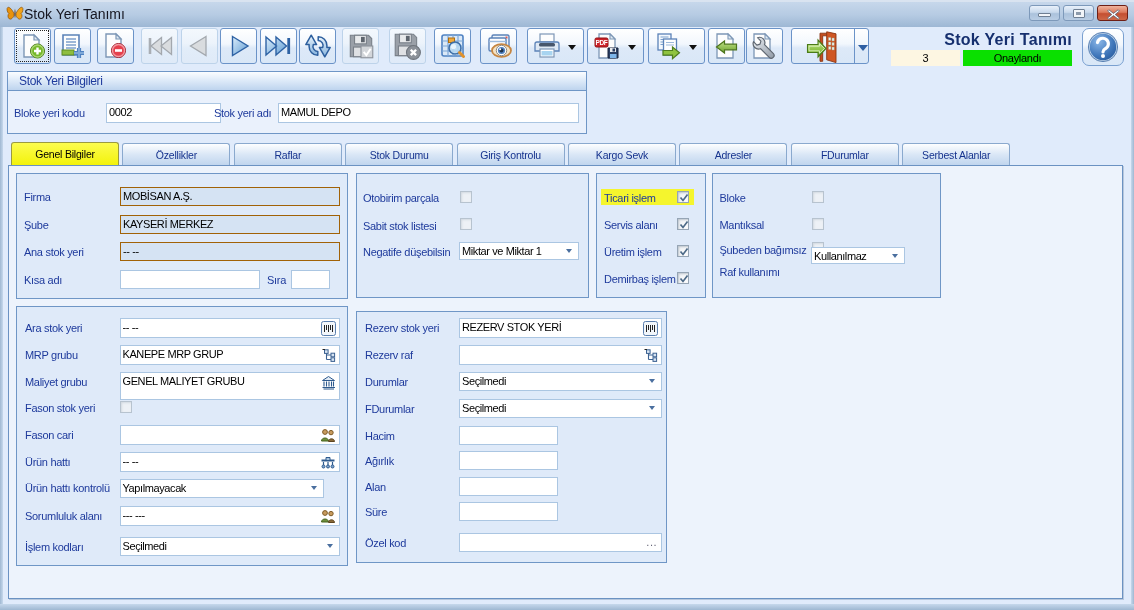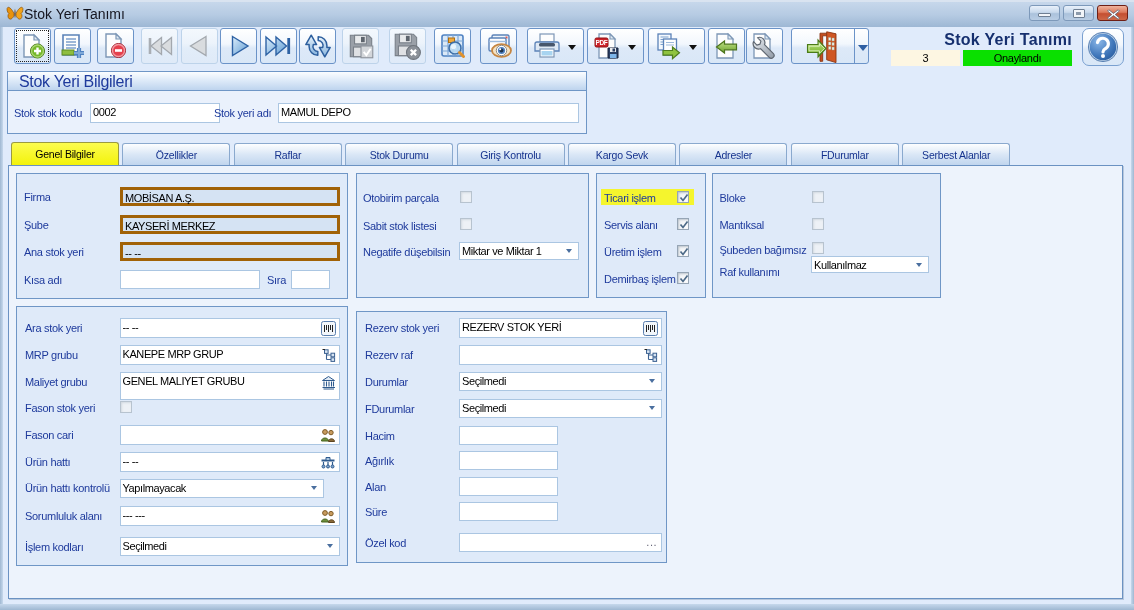--- a/index.html
+++ b/index.html
@@ -9,21 +9,21 @@
 .tb-btn{position:absolute;top:28px;width:37px;height:36px;border:1px solid #6b93c8;border-radius:3px;background:linear-gradient(180deg,#ffffff 0%,#f2f7fd 44%,#dde9f8 56%,#d9e7f7 100%)}
 .tb-btn.dis{border-color:#bdd3ea;background:linear-gradient(180deg,#f3f8fd 0%,#ecf3fb 42%,#e2edf9 58%,#dfeaf8 100%)}
 .tb-btn.w57{width:57px}
 .tb-btn svg{position:absolute;left:50%;top:50%;transform:translate(-50%,-50%)}
 .tb-btn.w57 svg{left:19px}
 .ddar{position:absolute;right:7px;top:16px;width:0;height:0;border-left:4px solid transparent;border-right:4px solid transparent;border-top:5px solid #111}
 .focusdots{position:absolute;left:2px;top:2px;right:2px;bottom:2px;outline:1px dotted #222}
 .winbtn{position:absolute;top:5px;width:31px;height:16px;border:1px solid #7d99ba;border-radius:3px;background:linear-gradient(180deg,#e9f1fb 0%,#c8d9ec 45%,#abc2dc 55%,#b9cde4 100%)}
 .lbl{position:absolute;color:#1e3a9c;line-height:13px;white-space:nowrap}
 .box{position:absolute;border:1px solid #6f96c6;background:#dfeaf9}
-.ro{position:absolute;background:#d5e3f3;border:3px solid #a16207;line-height:17px;padding-left:2px;white-space:nowrap;letter-spacing:-0.4px}
+.ro{position:absolute;background:#d5e3f3;border:1px solid #a16207;line-height:17px;padding-left:2px;white-space:nowrap;letter-spacing:-0.4px}
 .fld{position:absolute;background:#fff;border:1px solid #abc6e2;line-height:17px;padding-left:2px;white-space:nowrap;letter-spacing:-0.4px}
 .combo{position:absolute;background:#fff;border:1px solid #abc6e2;line-height:16px;padding-left:2px;white-space:nowrap;letter-spacing:-0.4px}
 .car{position:absolute;right:6px;top:50%;margin-top:-2px;width:0;height:0;border-left:3.5px solid transparent;border-right:3.5px solid transparent;border-top:4.5px solid #4a6f9f}
 .ck{position:absolute;width:12px;height:12px;border:1px solid #96a5b5;background:linear-gradient(135deg,#eef1f4 0%,#fdfdfe 100%);box-shadow:inset 1px 1px 2px rgba(125,140,155,.45)}
 .ck.dis{border-color:#b7c3cf;background:#edf1f6;box-shadow:inset 1px 1px 2px rgba(150,162,175,.3)}
 .ck svg{position:absolute;left:0px;top:-1px}
 .ficon{position:absolute;right:3px;top:2px}
 .tab{position:absolute;top:143px;width:108px;height:22px;border:1px solid #8aa9ce;border-bottom:none;border-radius:3px 3px 0 0;background:linear-gradient(180deg,#fdfeff 0%,#dae7f6 50%,#c0d5ee 100%);color:#16338e;text-align:center;line-height:22px;font-size:10.5px;letter-spacing:-0.2px}
 .tab.sel{top:142px;height:24px;background:linear-gradient(180deg,#fcfc4e 0%,#f2f208 100%);border-color:#9a9a40;color:#000}
 </style></head><body>
@@ -265,24 +265,24 @@
 <circle cx="16" cy="25" r="2" fill="#fff"></circle>
     </svg>
   </div>
 
 <div class="abs" style="right:62px;top:31px;font-size:16px;font-weight:bold;letter-spacing:0.3px;color:#152f6e">Stok Yeri Tanımı</div>
 <div class="abs" style="left:891px;top:50px;width:69px;height:16px;background:#fdf6e2;text-align:center;line-height:16px">3</div>
 <div class="abs" style="left:963px;top:50px;width:109px;height:16px;background:#0ae000;text-align:center;line-height:16px;color:#000">Onaylandı</div>
 
 <div class="abs" style="left:7px;top:71px;width:580px;height:63px;border:1px solid #6f96c6;background:#eaf1fc">
 <div class="abs" style="left:0;top:0;width:578px;height:19px;background:linear-gradient(180deg,#fbfdff 0%,#dce9f8 50%,#bed4ee 100%);border-bottom:1px solid #6f96c6"></div>
-<div class="lbl" style="left:11px;top:3px;font-size:16px;letter-spacing:-0.3px">Stok Yeri Bilgileri</div>
+<div class="lbl" style="left:11px;top:3px;font-size:12px;letter-spacing:-0.3px">Stok Yeri Bilgileri</div>
 </div>
-<div class="lbl" style="left:14px;top:107px">Stok stok kodu</div>
-<div class="fld" style="left:90px;top:103px;width:130px;height:20px">0002</div>
+<div class="lbl" style="left:14px;top:107px">Bloke yeri kodu</div>
+<div class="fld" style="left:106px;top:103px;width:115px;height:20px">0002</div>
 <div class="lbl" style="left:214px;top:107px">Stok yeri adı</div>
 <div class="fld" style="left:278px;top:103px;width:301px;height:20px">MAMUL DEPO</div>
 
 <div class="tab sel" style="left:11px">Genel Bilgiler</div>
 <div class="tab" style="left:122.4px">Özellikler</div>
 <div class="tab" style="left:233.8px">Raflar</div>
 <div class="tab" style="left:345.2px">Stok Durumu</div>
 <div class="tab" style="left:456.6px">Giriş Kontrolu</div>
 <div class="tab" style="left:568px">Kargo Sevk</div>
 <div class="tab" style="left:679.4px">Adresler</div>
@@ -339,21 +339,21 @@
   </div>
 
 <div class="box" style="left:712px;top:173px;width:229px;height:125px"></div>
 <div class="lbl" style="left:719.5px;top:192px">Bloke</div>
 <div class="ck dis" style="left:812px;top:190.5px"></div>
 <div class="lbl" style="left:719.5px;top:219px">Mantıksal</div>
 <div class="ck dis" style="left:812px;top:217.5px"></div>
 <div class="lbl" style="left:719.5px;top:243.5px">Şubeden bağımsız</div>
 <div class="ck dis" style="left:812px;top:242px"></div>
 <div class="lbl" style="left:719.5px;top:265.5px">Raf kullanımı</div>
-<div class="combo" style="left:811px;top:256px;width:118px;height:17px">Kullanılmaz<i class="car"></i></div>
+<div class="combo" style="left:811px;top:247px;width:94px;height:17px">Kullanılmaz<i class="car"></i></div>
 
 <div class="box" style="left:16px;top:306px;width:332px;height:260px"></div>
 <div class="lbl" style="left:25px;top:322px">Ara stok yeri</div>
 <div class="fld" style="left:119.5px;top:317.5px;width:220px;height:20px">-- --
 <svg class="ficon" width="15" height="15" viewBox="0 0 15 15">
       <rect x="0.5" y="0.5" width="14" height="14" rx="2" fill="#f2f6fa" stroke="#5b7fae"></rect>
       <path d="M3.5 4v7M5.5 4v5M7.5 4v7M9.5 4v5M11.5 4v7" stroke="#222" stroke-width="1"></path>
     </svg></div>
 <div class="lbl" style="left:25px;top:349px">MRP grubu</div>
 <div class="fld" style="left:119.5px;top:344.5px;width:220px;height:20px">KANEPE MRP GRUP

